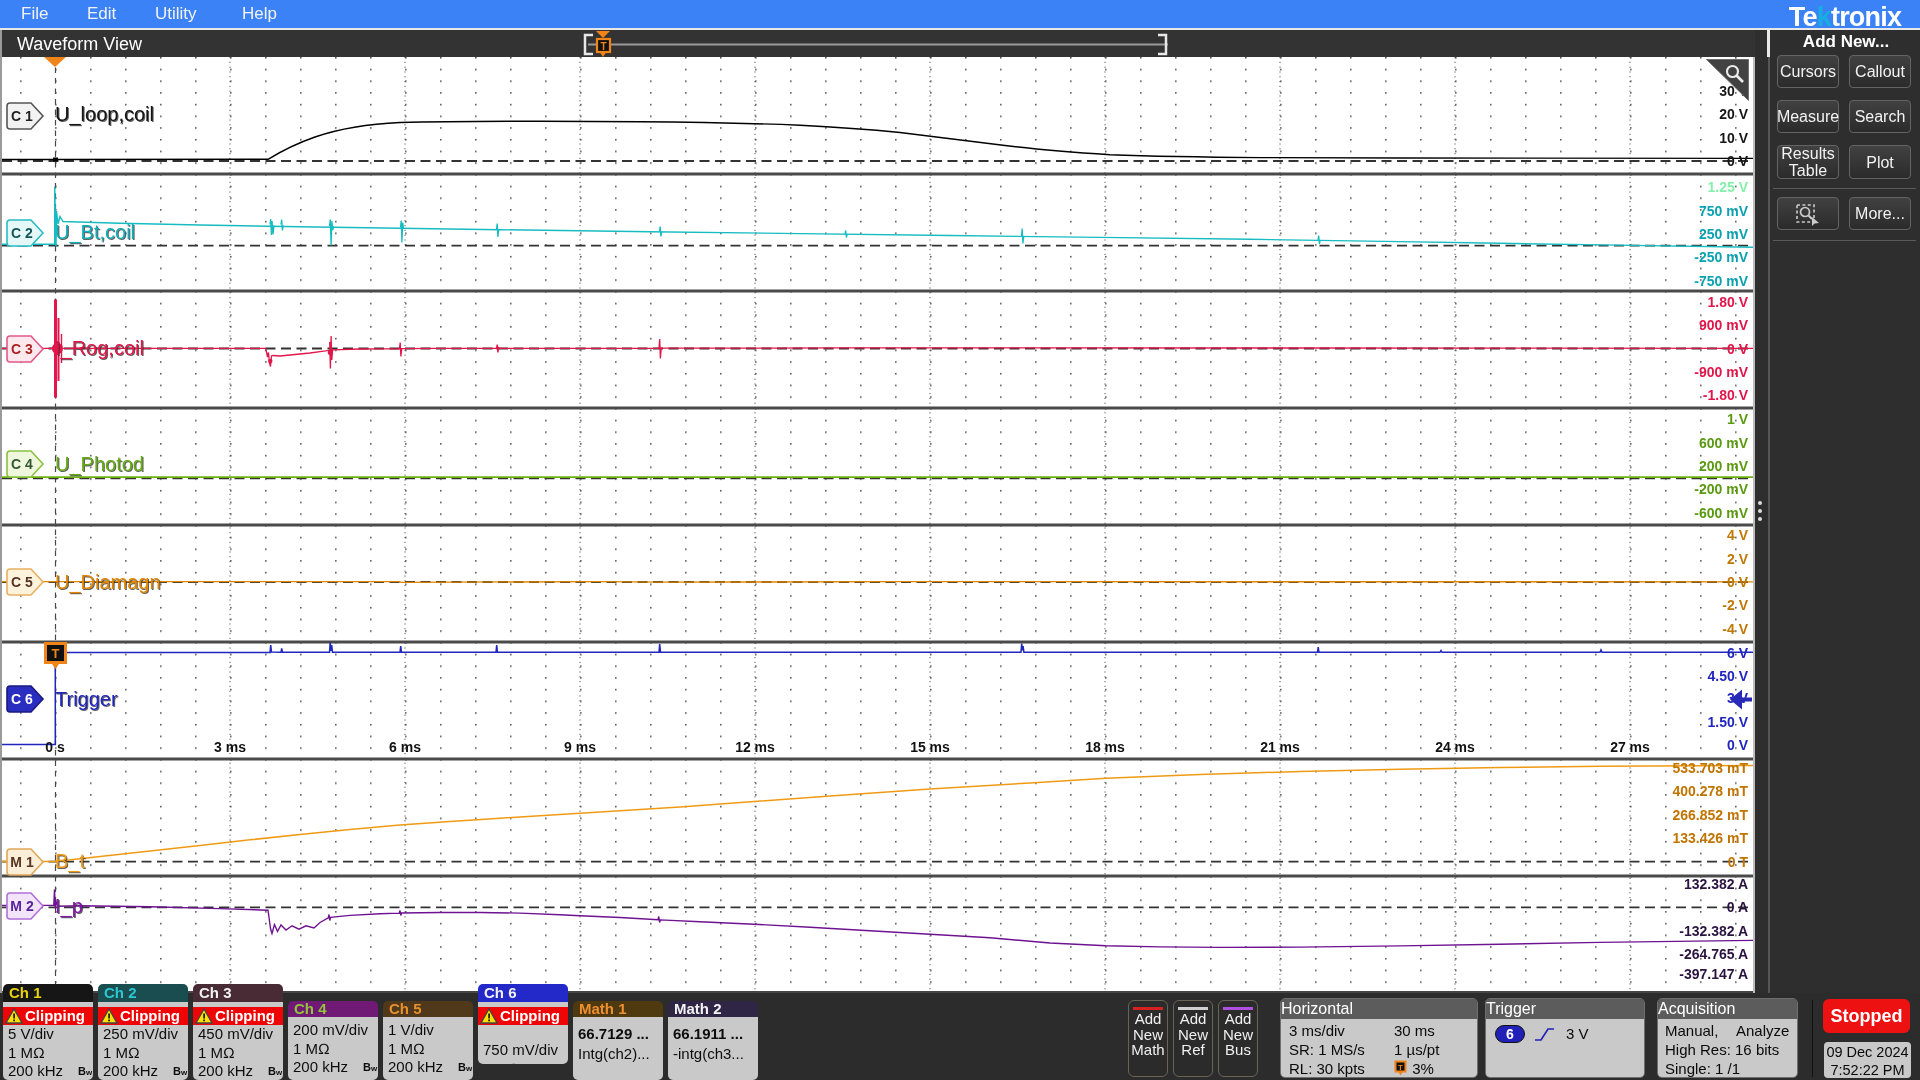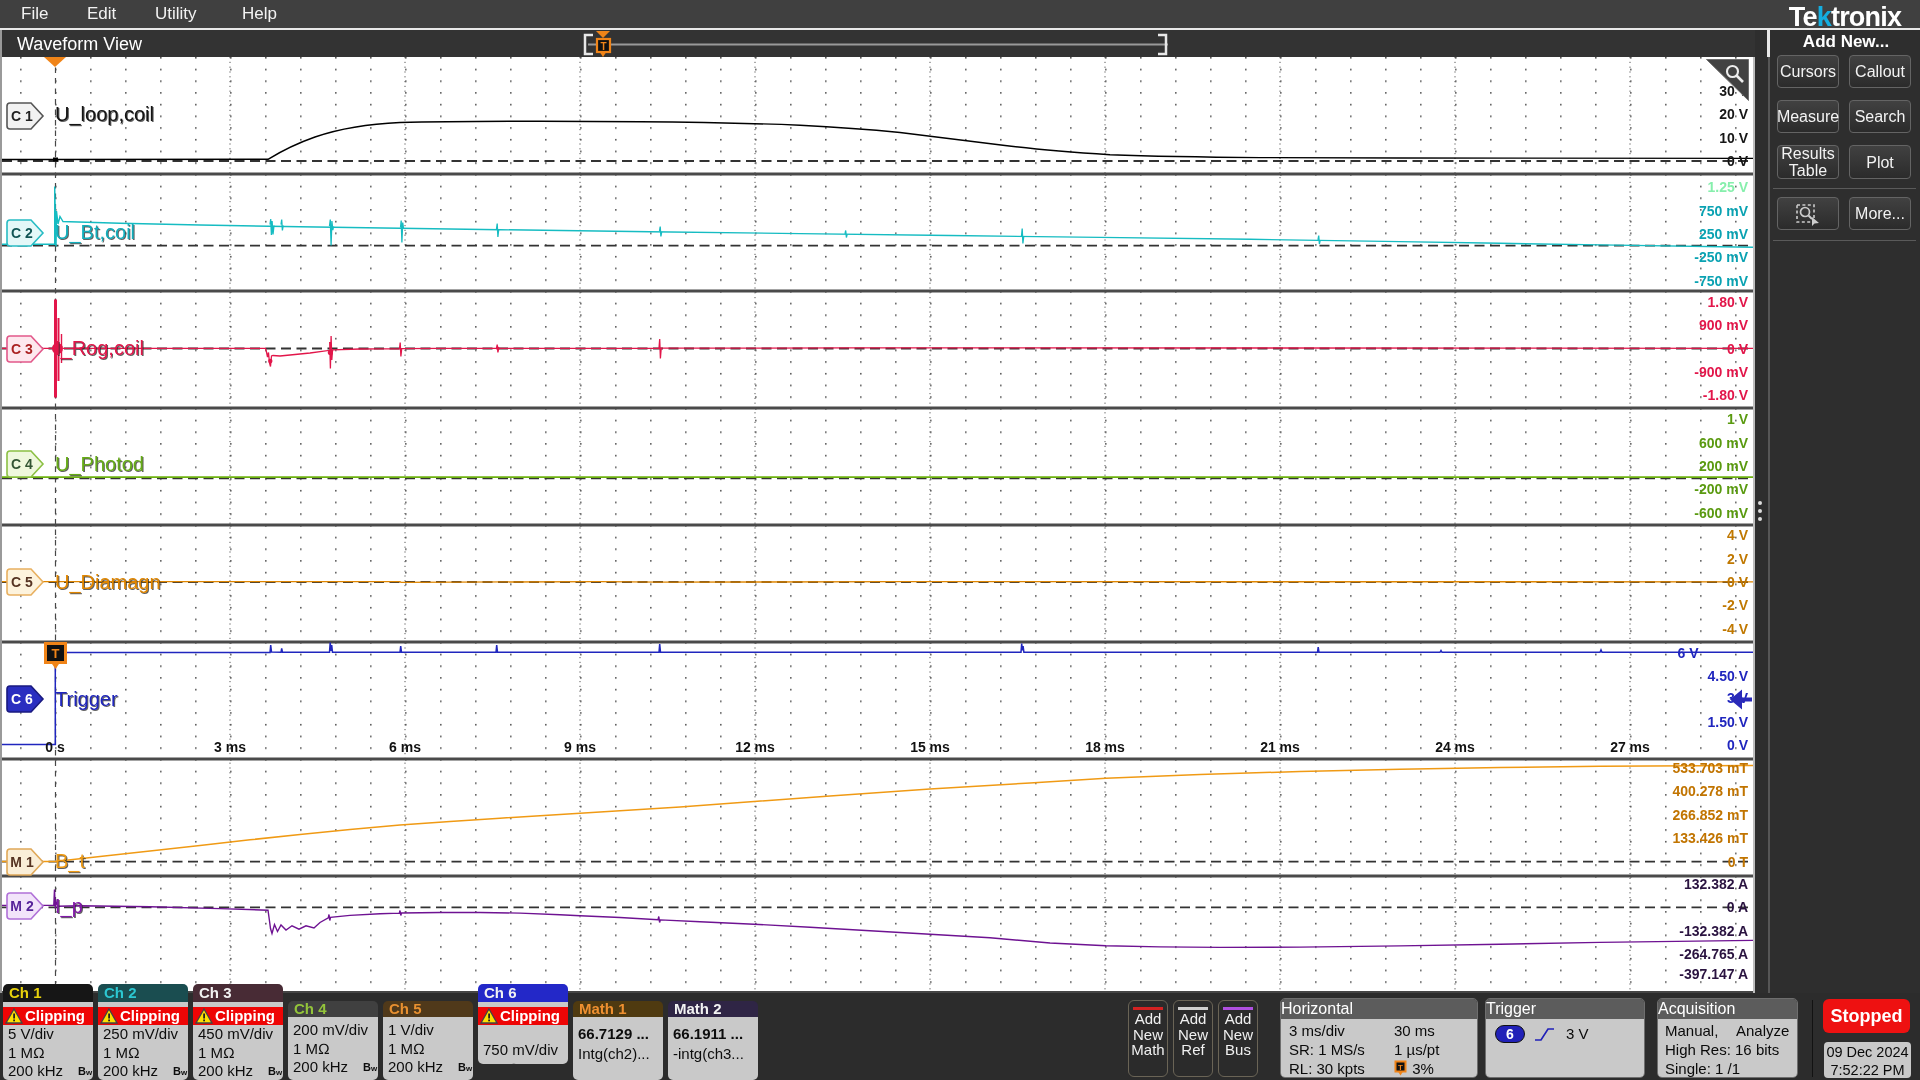--- a/index.html
+++ b/index.html
@@ -2,21 +2,21 @@
 <html><head>
 <meta charset="utf-8">
 <style>
 * { margin:0; padding:0; box-sizing:border-box; }
 html,body { width:1920px; height:1080px; overflow:hidden; background:#2c2c2c;
   font-family:"Liberation Sans", sans-serif; }
 #root { position:absolute; left:0; top:0; width:1920px; height:1080px; }
 .abs { position:absolute; }
 
 
-#menubar { left:0; top:0; width:1920px; height:28px; background:#404040; }
+#menubar { left:0; top:0; width:1920px; height:28px; background:#3b82f6; }
 .menuitem { position:absolute; top:4px; color:#f2f2f2; font-size:17px; }
 #topline { left:0; top:28px; width:1920px; height:2px; background:#e8e8e8; }
 
 
 #titlebar { left:2px; top:30px; width:1765px; height:27px; background:#333333; color:#fff;
   font-size:18px; }
 #titlebar span { position:absolute; left:15px; top:4px; }
 #leftedge { left:0; top:30px; width:2px; height:963px; background:#9a9a9a; }
 
 
@@ -180,21 +180,21 @@
   <div class="axlbl" style="top:411.1px;color:#5a9a10;">1 V</div>
   <div class="axlbl" style="top:434.5px;color:#5a9a10;">600 mV</div>
   <div class="axlbl" style="top:457.9px;color:#5a9a10;">200 mV</div>
   <div class="axlbl" style="top:481.3px;color:#5a9a10;">-200 mV</div>
   <div class="axlbl" style="top:504.7px;color:#5a9a10;">-600 mV</div>
   <div class="axlbl" style="top:527.2px;color:#c07800;">4 V</div>
   <div class="axlbl" style="top:550.6px;color:#c07800;">2 V</div>
   <div class="axlbl" style="top:574.0px;color:#c07800;">0 V</div>
   <div class="axlbl" style="top:597.4px;color:#c07800;">-2 V</div>
   <div class="axlbl" style="top:620.8px;color:#c07800;">-4 V</div>
-  <div class="axlbl" style="top:644.5px;color:#2026be;text-align:center;">6 V</div>
+  <div class="axlbl" style="top:644.5px;color:#2026be;">6 V</div>
   <div class="axlbl" style="top:667.5px;color:#2026be;">4.50 V</div>
   <div class="axlbl" style="top:690.4px;color:#2026be;">3 V</div>
   <div class="axlbl" style="top:713.6px;color:#2026be;">1.50 V</div>
   <div class="axlbl" style="top:736.5px;color:#2026be;">0 V</div>
   <div class="axlbl" style="top:760.0px;color:#c17400;">533.703 mT</div>
   <div class="axlbl" style="top:783.4px;color:#c17400;">400.278 mT</div>
   <div class="axlbl" style="top:806.8px;color:#c17400;">266.852 mT</div>
   <div class="axlbl" style="top:830.2px;color:#c17400;">133.426 mT</div>
   <div class="axlbl" style="top:853.6px;color:#c17400;">0 T</div>
   <div class="axlbl" style="top:876.0px;color:#2a1340;">132.382 A</div>
@@ -355,21 +355,21 @@
       <rect x="8.2" y="5.5" width="1.8" height="5" fill="#222"></rect>
           <rect x="8.2" y="11.5" width="1.8" height="1.8" fill="#222"></rect>
     </svg>Clipping</div>
     <div class="bbody" style="height:56px;padding-top:0px;">
       <div class="brow">450 mV/div</div>
       <div class="brow">1 MΩ</div>
       <div class="brow">200 kHz<span class="bw">B<span>w</span></span></div>
     </div>
   </div>
   <div class="badge" style="left:288px;top:1001px;height:79px;">
-    <div class="bhead" style="background:#404040;color:#93c43a;height:16px;line-height:16px;">Ch 4</div>
+    <div class="bhead" style="background:#701a75;color:#93c43a;height:16px;line-height:16px;">Ch 4</div>
     <div class="bbody" style="height:63px;padding-top:4px;">
       <div class="brow">200 mV/div</div>
       <div class="brow">1 MΩ</div>
       <div class="brow">200 kHz<span class="bw">B<span>w</span></span></div>
     </div>
   </div>
   <div class="badge" style="left:383px;top:1001px;height:79px;">
     <div class="bhead" style="background:#50391a;color:#e89030;height:16px;line-height:16px;">Ch 5</div>
     <div class="bbody" style="height:63px;padding-top:4px;">
       <div class="brow">1 V/div</div>

